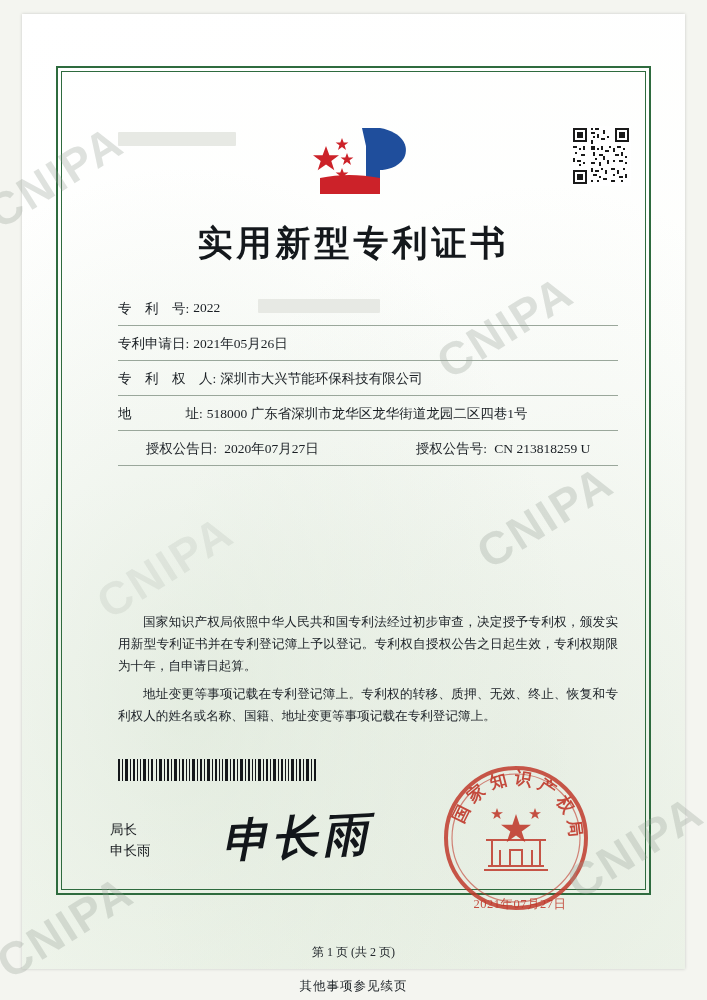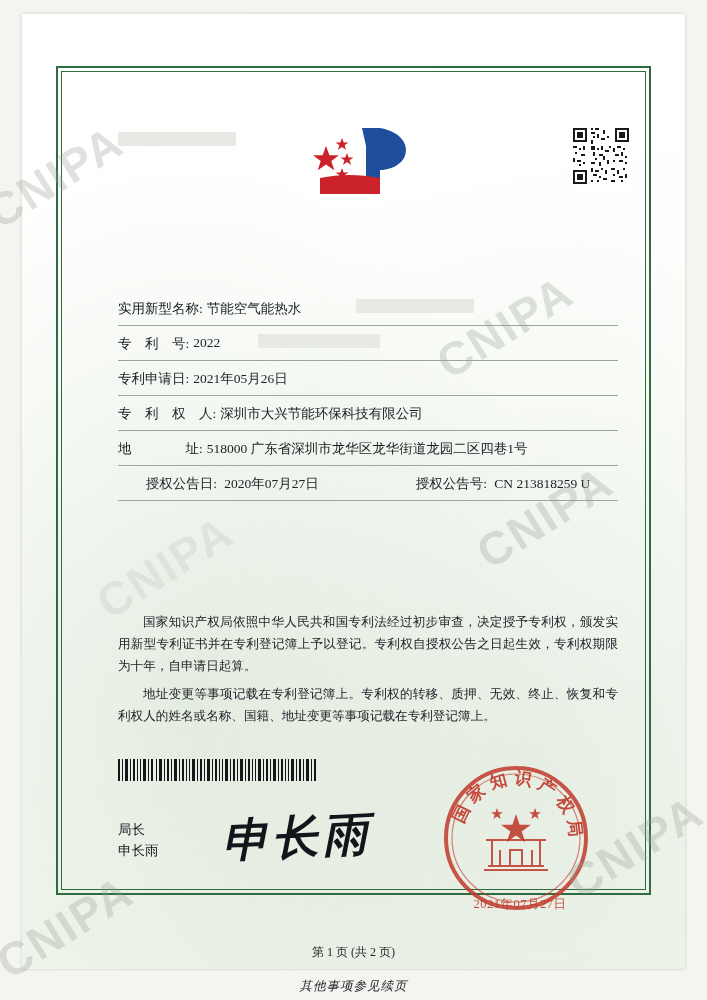--- a/index.html
+++ b/index.html
@@ -176,21 +176,21 @@
     position: absolute;
     left: 96px;
     top: 745px;
     width: 200px;
     height: 22px;
   }
 
   
   #sig-block {
     position: absolute;
-    left: 96px;
+    left: 88px;
     top: 805px;
     font-size: 13.5px;
     line-height: 21px;
     color: #16191d;
   }
   #signature {
     position: absolute;
     left: 200px;
     top: 793px;
     font-family: "DejaVu Serif", serif;
@@ -235,21 +235,20 @@
   #footnote {
     position: absolute;
     left: 0;
     right: 0;
     top: 978px;
     text-align: center;
     font-size: 12.5px;
     color: #1c2126;
     letter-spacing: 1px;
     z-index: 6;
-    font-style: italic;
   }
 </style>
 </head>
 <body>
 
 <div id="certificate">
 
   <div class="border-outer"></div>
   <div class="border-inner"></div>
 
@@ -339,29 +338,24 @@
           <rect x="26" y="21" width="1" height="1"></rect>
         <rect x="21" y="24" width="1" height="1"></rect>
           <rect x="24" y="25" width="2" height="1"></rect>
           <rect x="27" y="24" width="1" height="2"></rect>
         <rect x="20" y="27" width="2" height="1"></rect>
           <rect x="25" y="27" width="1" height="1"></rect>
       </g>
     </svg>
   </div>
 
+  <div id="doc-title">实用新型专利证书</div>
 
   <div id="fields">
 
-    <div class="field-row">
-      <span class="f-label">实用新型名称:</span>
-      <span class="f-value">节能空气能热水</span>
-      <span class="redact" style="left:238px; top:-1px; width:118px; height:14px;"></span>
-      <span class="field-underline"></span>
-    </div>
 
 
     <div class="field-row">
       <span class="f-label">专　利　号:</span>
       <span class="f-value">2022</span>
       <span class="redact" style="left:140px; top:-1px; width:122px; height:14px;"></span>
       <span class="field-underline"></span>
     </div>
 
     <div class="field-row">

